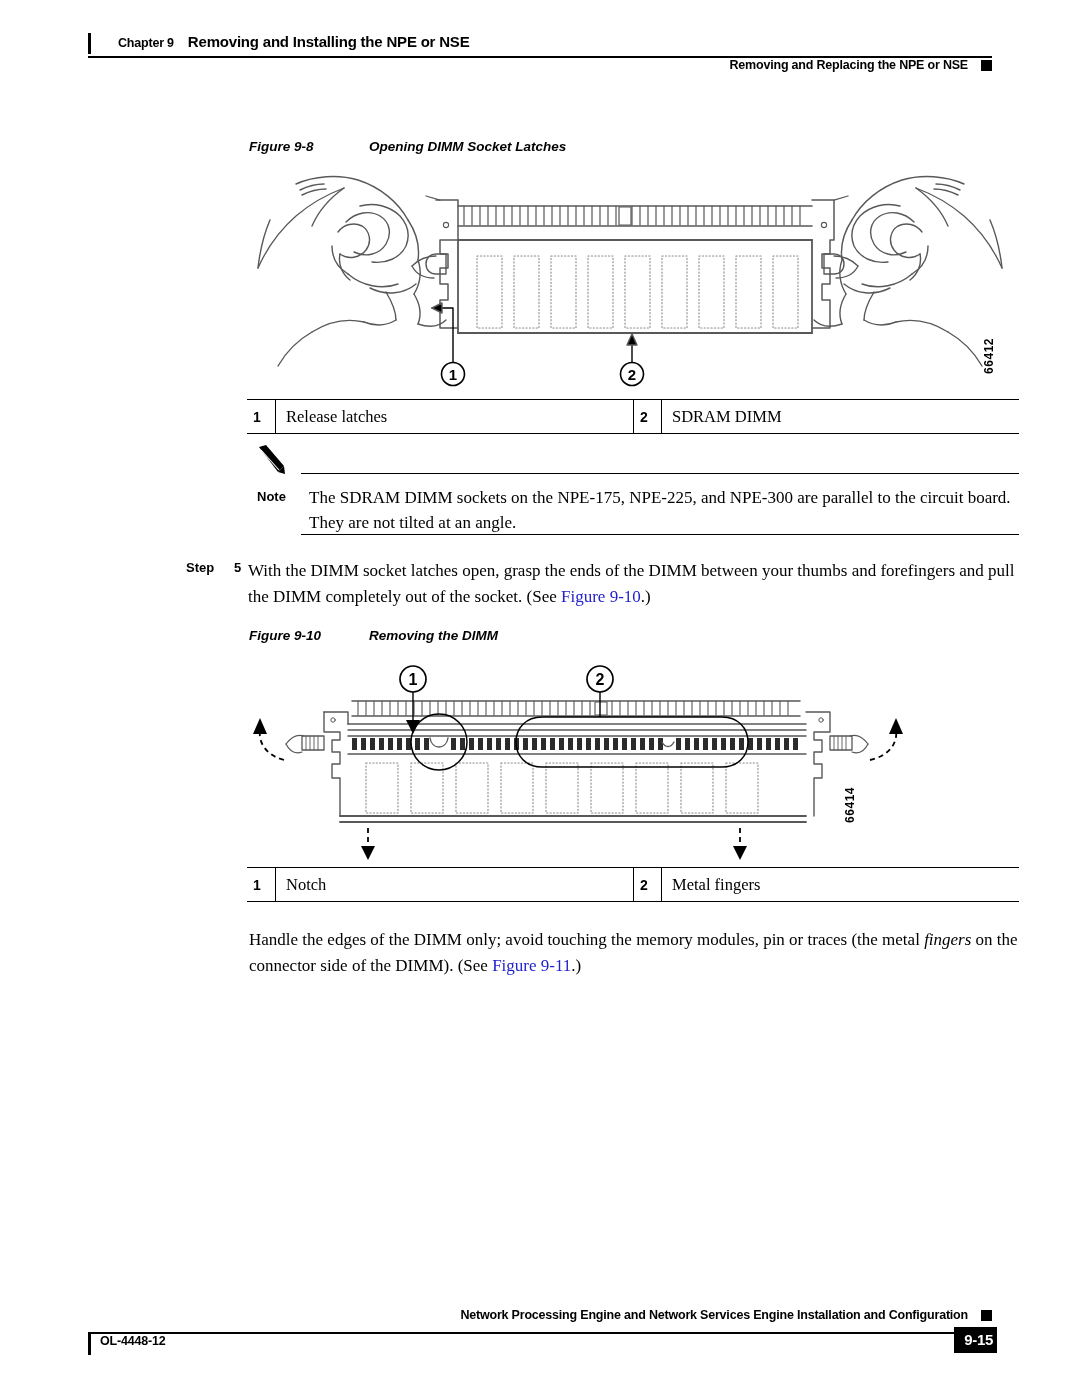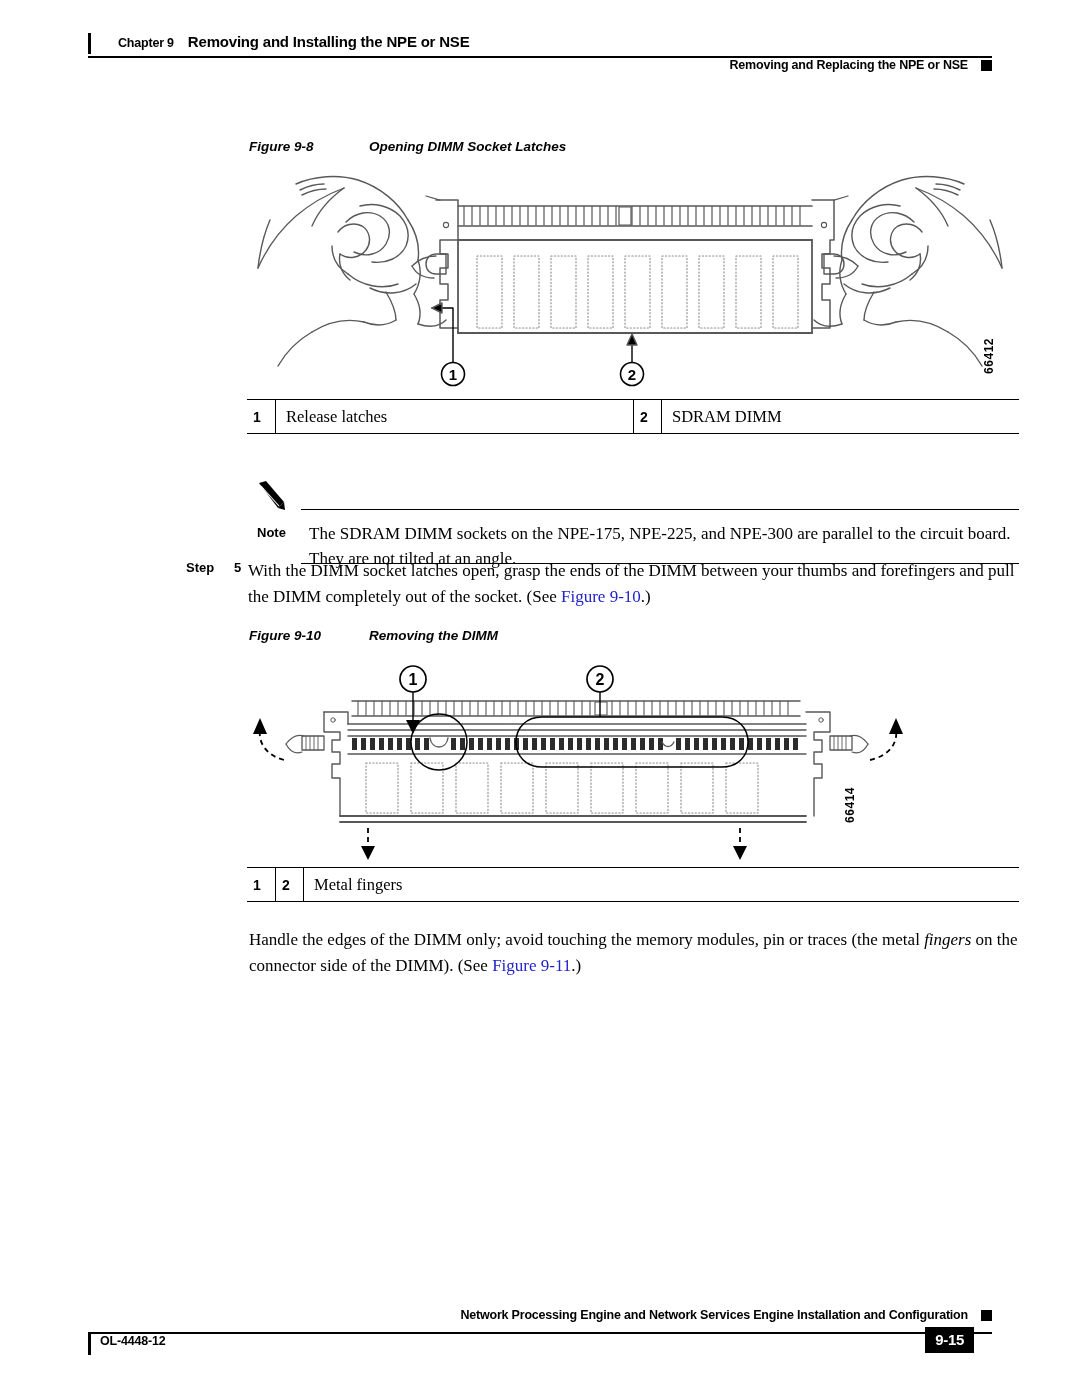--- a/index.html
+++ b/index.html
@@ -236,27 +236,27 @@
   .ftr-doc {
     position: absolute;
     left: 100px; top: 1334px;
     font-family: "Liberation Sans", sans-serif;
     font-weight: bold;
     font-size: 12.5px;
     letter-spacing: -0.2px;
   }
   .ftr-page {
     position: absolute;
-    right: 106px; top: 1327px;
+    right: 83px; top: 1327px;
     background: #000;
     color: #fff;
     font-family: "Liberation Sans", sans-serif;
     font-weight: bold;
     font-size: 15px;
-    padding: 4px 10px 5px 10px;
+    padding: 4px 4px 5px 10px;
     letter-spacing: -0.3px;
     text-align: right;
   }
 </style>
 </head>
 <body>
 
 <div class="header">
   <div class="hdr-bar-left"></div>
   <div class="header-row1">
@@ -423,21 +423,21 @@
 </div>
 <div class="figid" style="left:982px; top:338px;">66412</div>
 
 <div class="legend" style="top:399px;">
   <div class="cell num c1">1</div>
   <div class="cell txt t1">Release latches</div>
   <div class="cell num c2" style="border-left:1.2px solid #000; padding-left:6px;">2</div>
   <div class="cell txt t2">SDRAM DIMM</div>
 </div>
 
-<div class="note" style="top:509px; height:55px;">
+<div class="note" style="top:473px; height:62px;">
   <div class="note-rule-top"></div>
   <div class="note-rule-bot"></div>
   <div class="note-icon">
     <svg width="34" height="30" viewBox="0 0 34 30" xmlns="http://www.w3.org/2000/svg">
       <polygon points="2,2 9,0 27,21 21,27" fill="#000000"></polygon>
       <polygon points="21,27 27,21 28,29" fill="#000000"></polygon>
       <path d="M4 5 L 22 25" stroke="#ffffff" stroke-width="1.1" fill="none"></path>
     </svg>
   </div>
   <div class="note-label">Note</div>
@@ -650,20 +650,21 @@
       <path d="M360 32 L 360 57"></path>
     </g>
     <circle cx="360" cy="19" r="13" fill="#ffffff" stroke="#000000" stroke-width="1.7"></circle>
     <text x="360" y="25" font-family="Liberation Sans, sans-serif" font-size="16" font-weight="bold" text-anchor="middle" fill="#000">2</text>
   </svg>
 </div>
 <div class="figid" style="left:843px; top:787px;">66414</div>
 
 <div class="legend" style="top:867px;">
   <div class="cell num c1">1</div>
+  <div class="cell txt t1">Notch</div>
   <div class="cell num c2" style="border-left:1.2px solid #000; padding-left:6px;">2</div>
   <div class="cell txt t2">Metal fingers</div>
 </div>
 
 <div class="body-para" style="top:927px;">
   <span>Handle the edges of the DIMM only; avoid touching the memory modules, pin or traces (the metal </span><span class="ital">fingers</span><span> on the connector side of the DIMM). (See </span><span class="xref">Figure 9-11</span><span>.)</span>
 </div>
 
 <div class="ftr-title">Network Processing Engine and Network Services Engine Installation and Configuration</div>
 <div class="ftr-square"></div>

